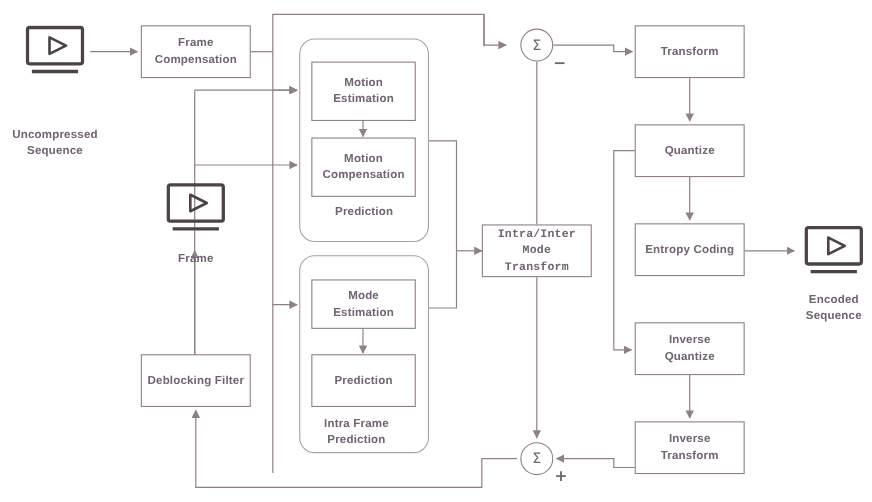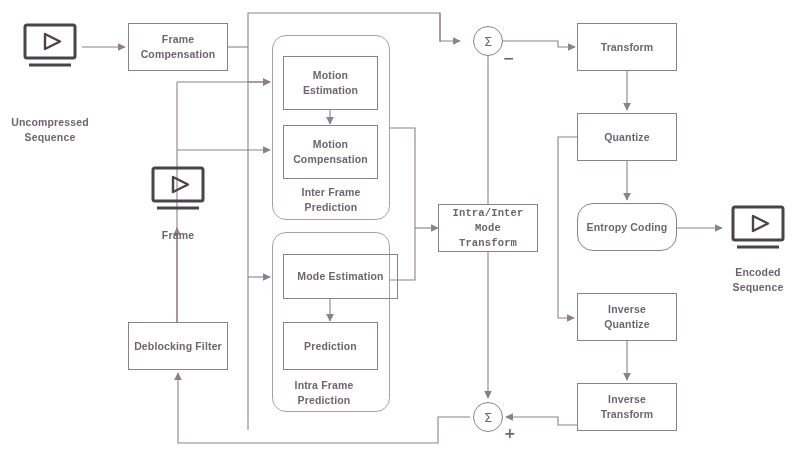--- a/index.html
+++ b/index.html
@@ -187,21 +187,20 @@
       <line x1="6" y1="42" x2="48" y2="42" stroke="#4a4348" stroke-width="3" stroke-linecap="butt"></line>
     </svg>
   </div>
   <div class="media-caption" style="left:708px; top:265px; width:100px;">
     <div>Encoded</div>
     <div>Sequence</div>
   </div>
 
   <div class="group-box" style="left:272px; top:35px; width:118px; height:185px;"></div>
   <div class="group-label" style="left:272px; top:185px; width:118px;">
-    <div>Inter Frame</div>
     <div>Prediction</div>
   </div>
 
   <div class="group-box" style="left:272px; top:232px; width:118px; height:180px;"></div>
   <div class="group-label" style="left:272px; top:378px; width:104px;">
     <div>Intra Frame</div>
     <div>Prediction</div>
   </div>
 
   <div class="node-box" style="left:128px; top:23px; width:100px; height:48px;">
@@ -218,21 +217,21 @@
     </div>
   </div>
 
   <div class="node-box" style="left:283px; top:125px; width:95px; height:54px;">
     <div>
       <div>Motion</div>
       <div>Compensation</div>
     </div>
   </div>
 
-  <div class="node-box" style="left:283px; top:254px; width:115px; height:45px;">
+  <div class="node-box" style="left:283px; top:254px; width:95px; height:45px;">
     <div>
       <div>Mode Estimation</div>
     </div>
   </div>
 
   <div class="node-box" style="left:283px; top:322px; width:95px; height:48px;">
     <div>
       <div>Prediction</div>
     </div>
   </div>
@@ -249,21 +248,21 @@
       <div>Transform</div>
     </div>
   </div>
 
   <div class="node-box" style="left:577px; top:113px; width:100px; height:48px;">
     <div>
       <div>Quantize</div>
     </div>
   </div>
 
-  <div class="node-box" style="left:577px; top:203px; width:100px; height:48px;border-radius:16px;">
+  <div class="node-box" style="left:577px; top:203px; width:100px; height:48px;">
     <div>
       <div>Entropy Coding</div>
     </div>
   </div>
 
   <div class="node-box" style="left:577px; top:293px; width:100px; height:48px;">
     <div>
       <div>Inverse</div>
       <div>Quantize</div>
     </div>

